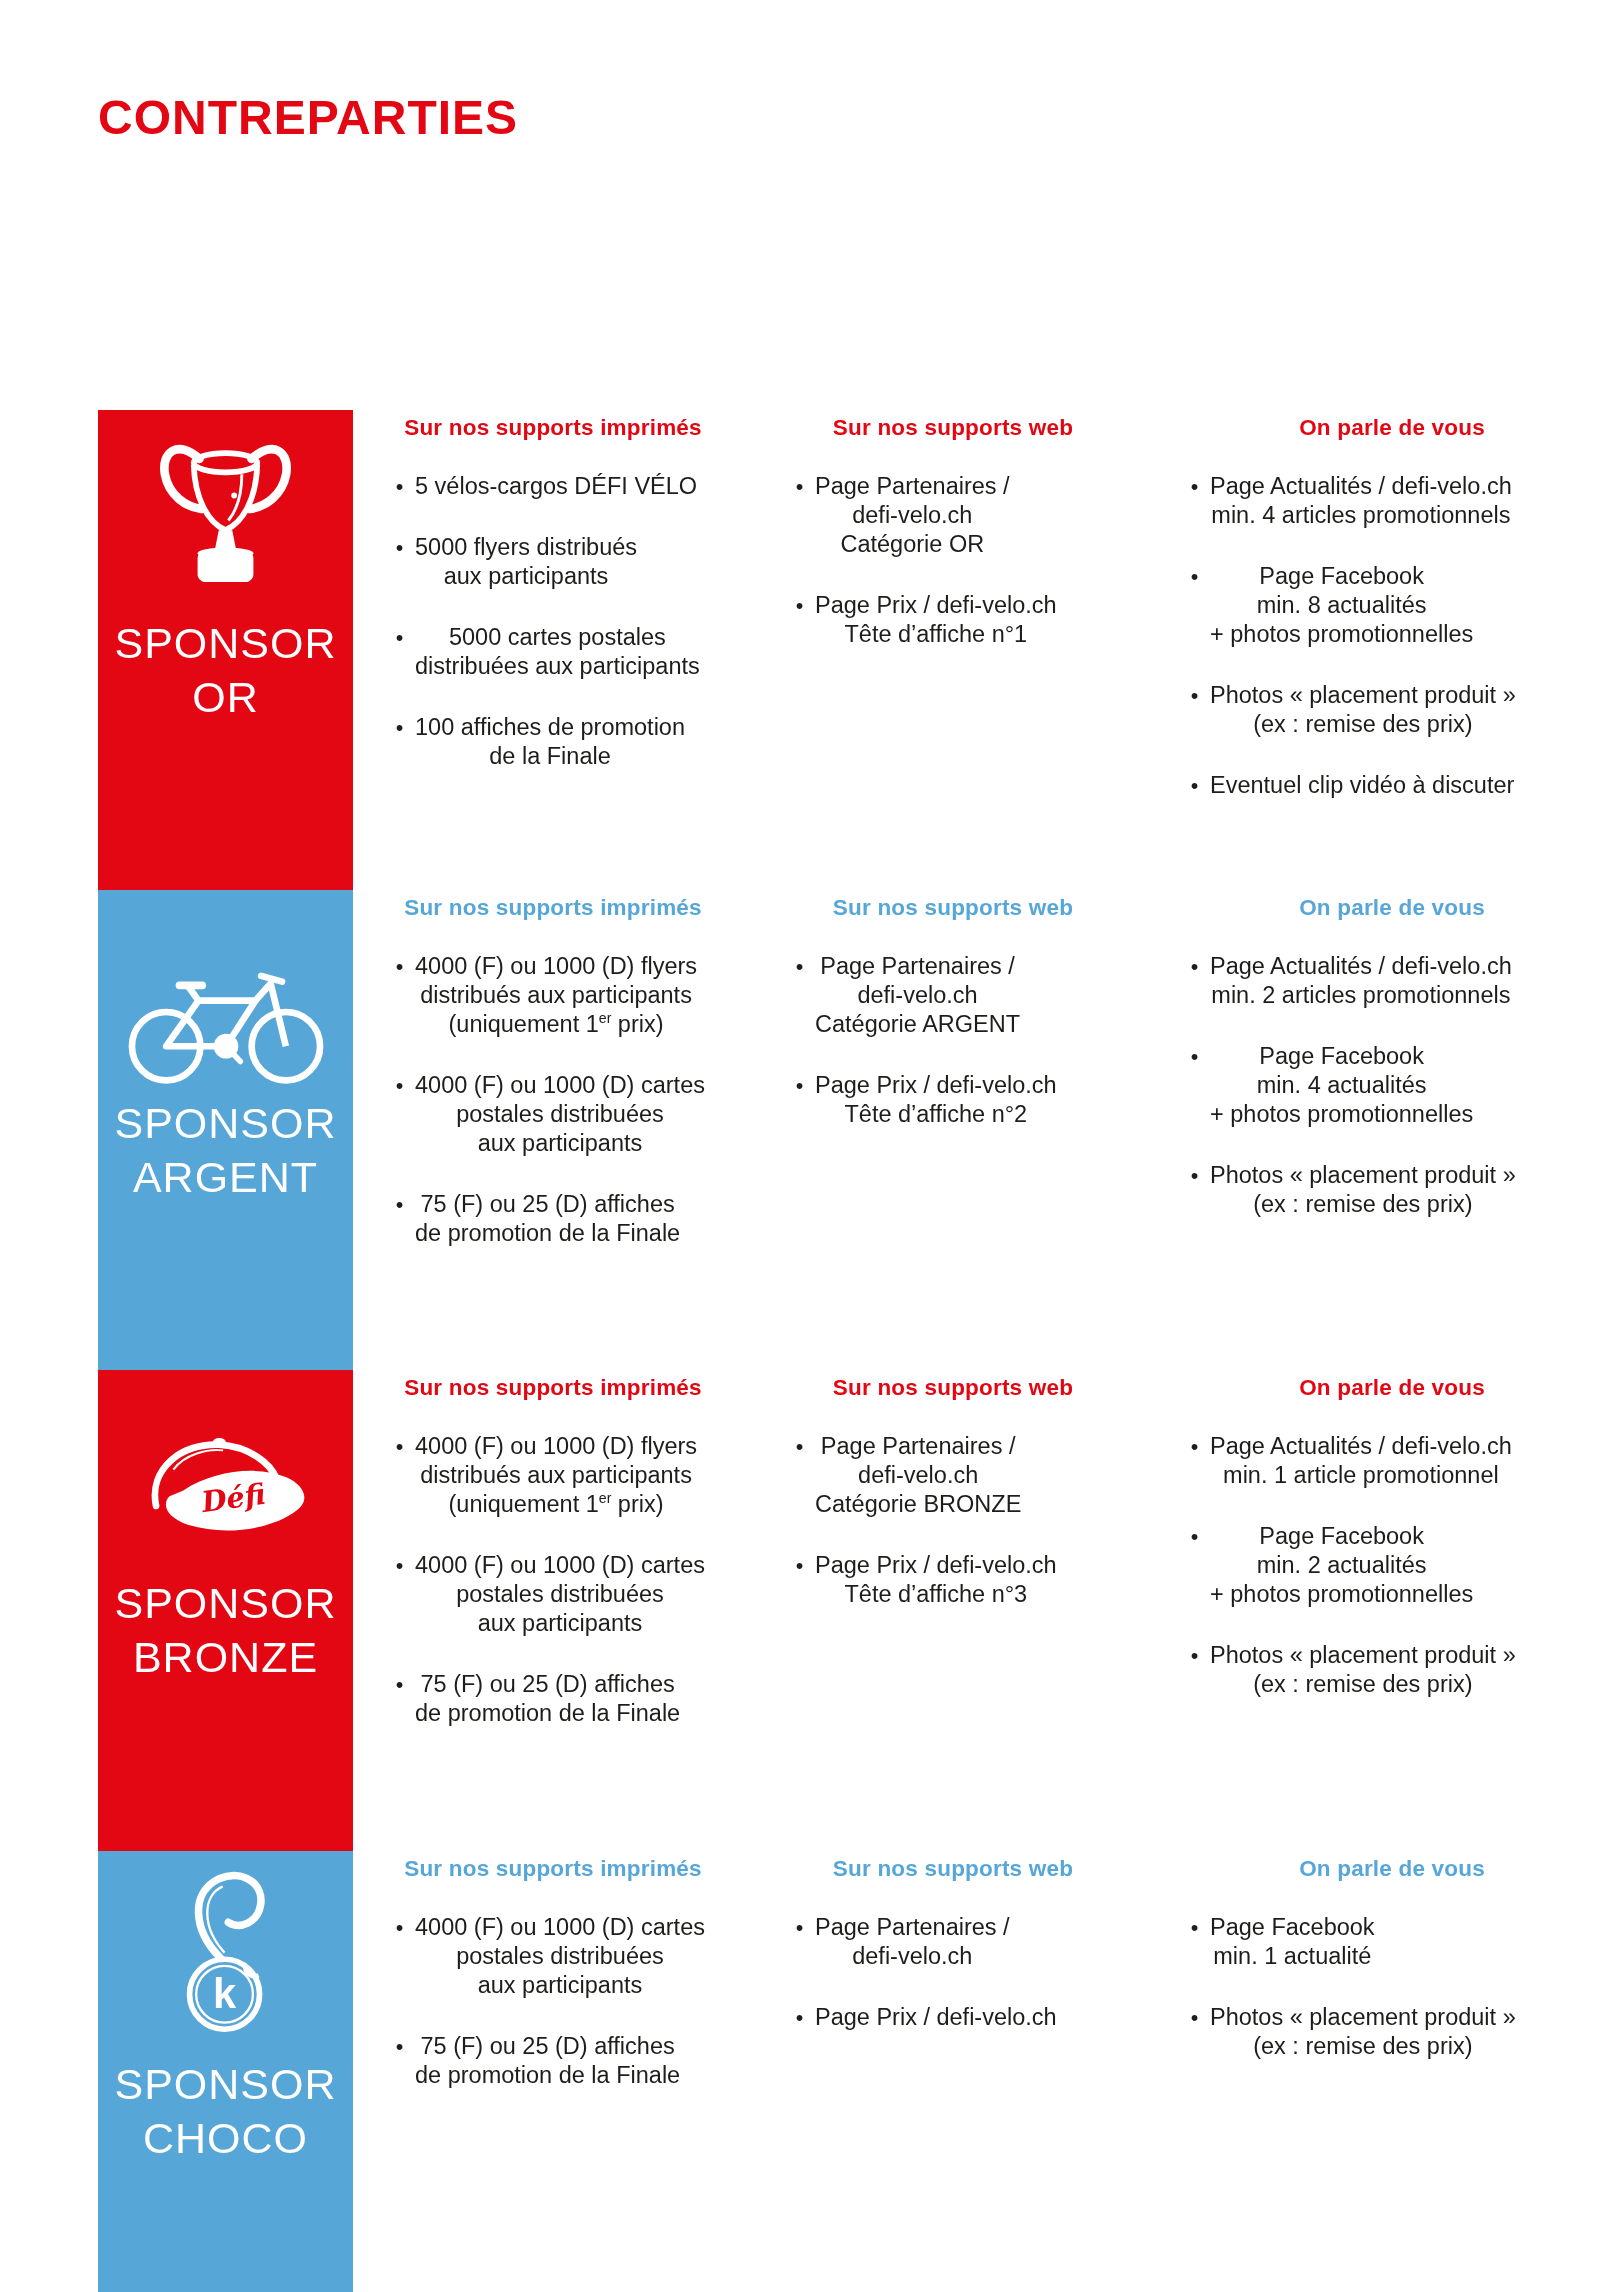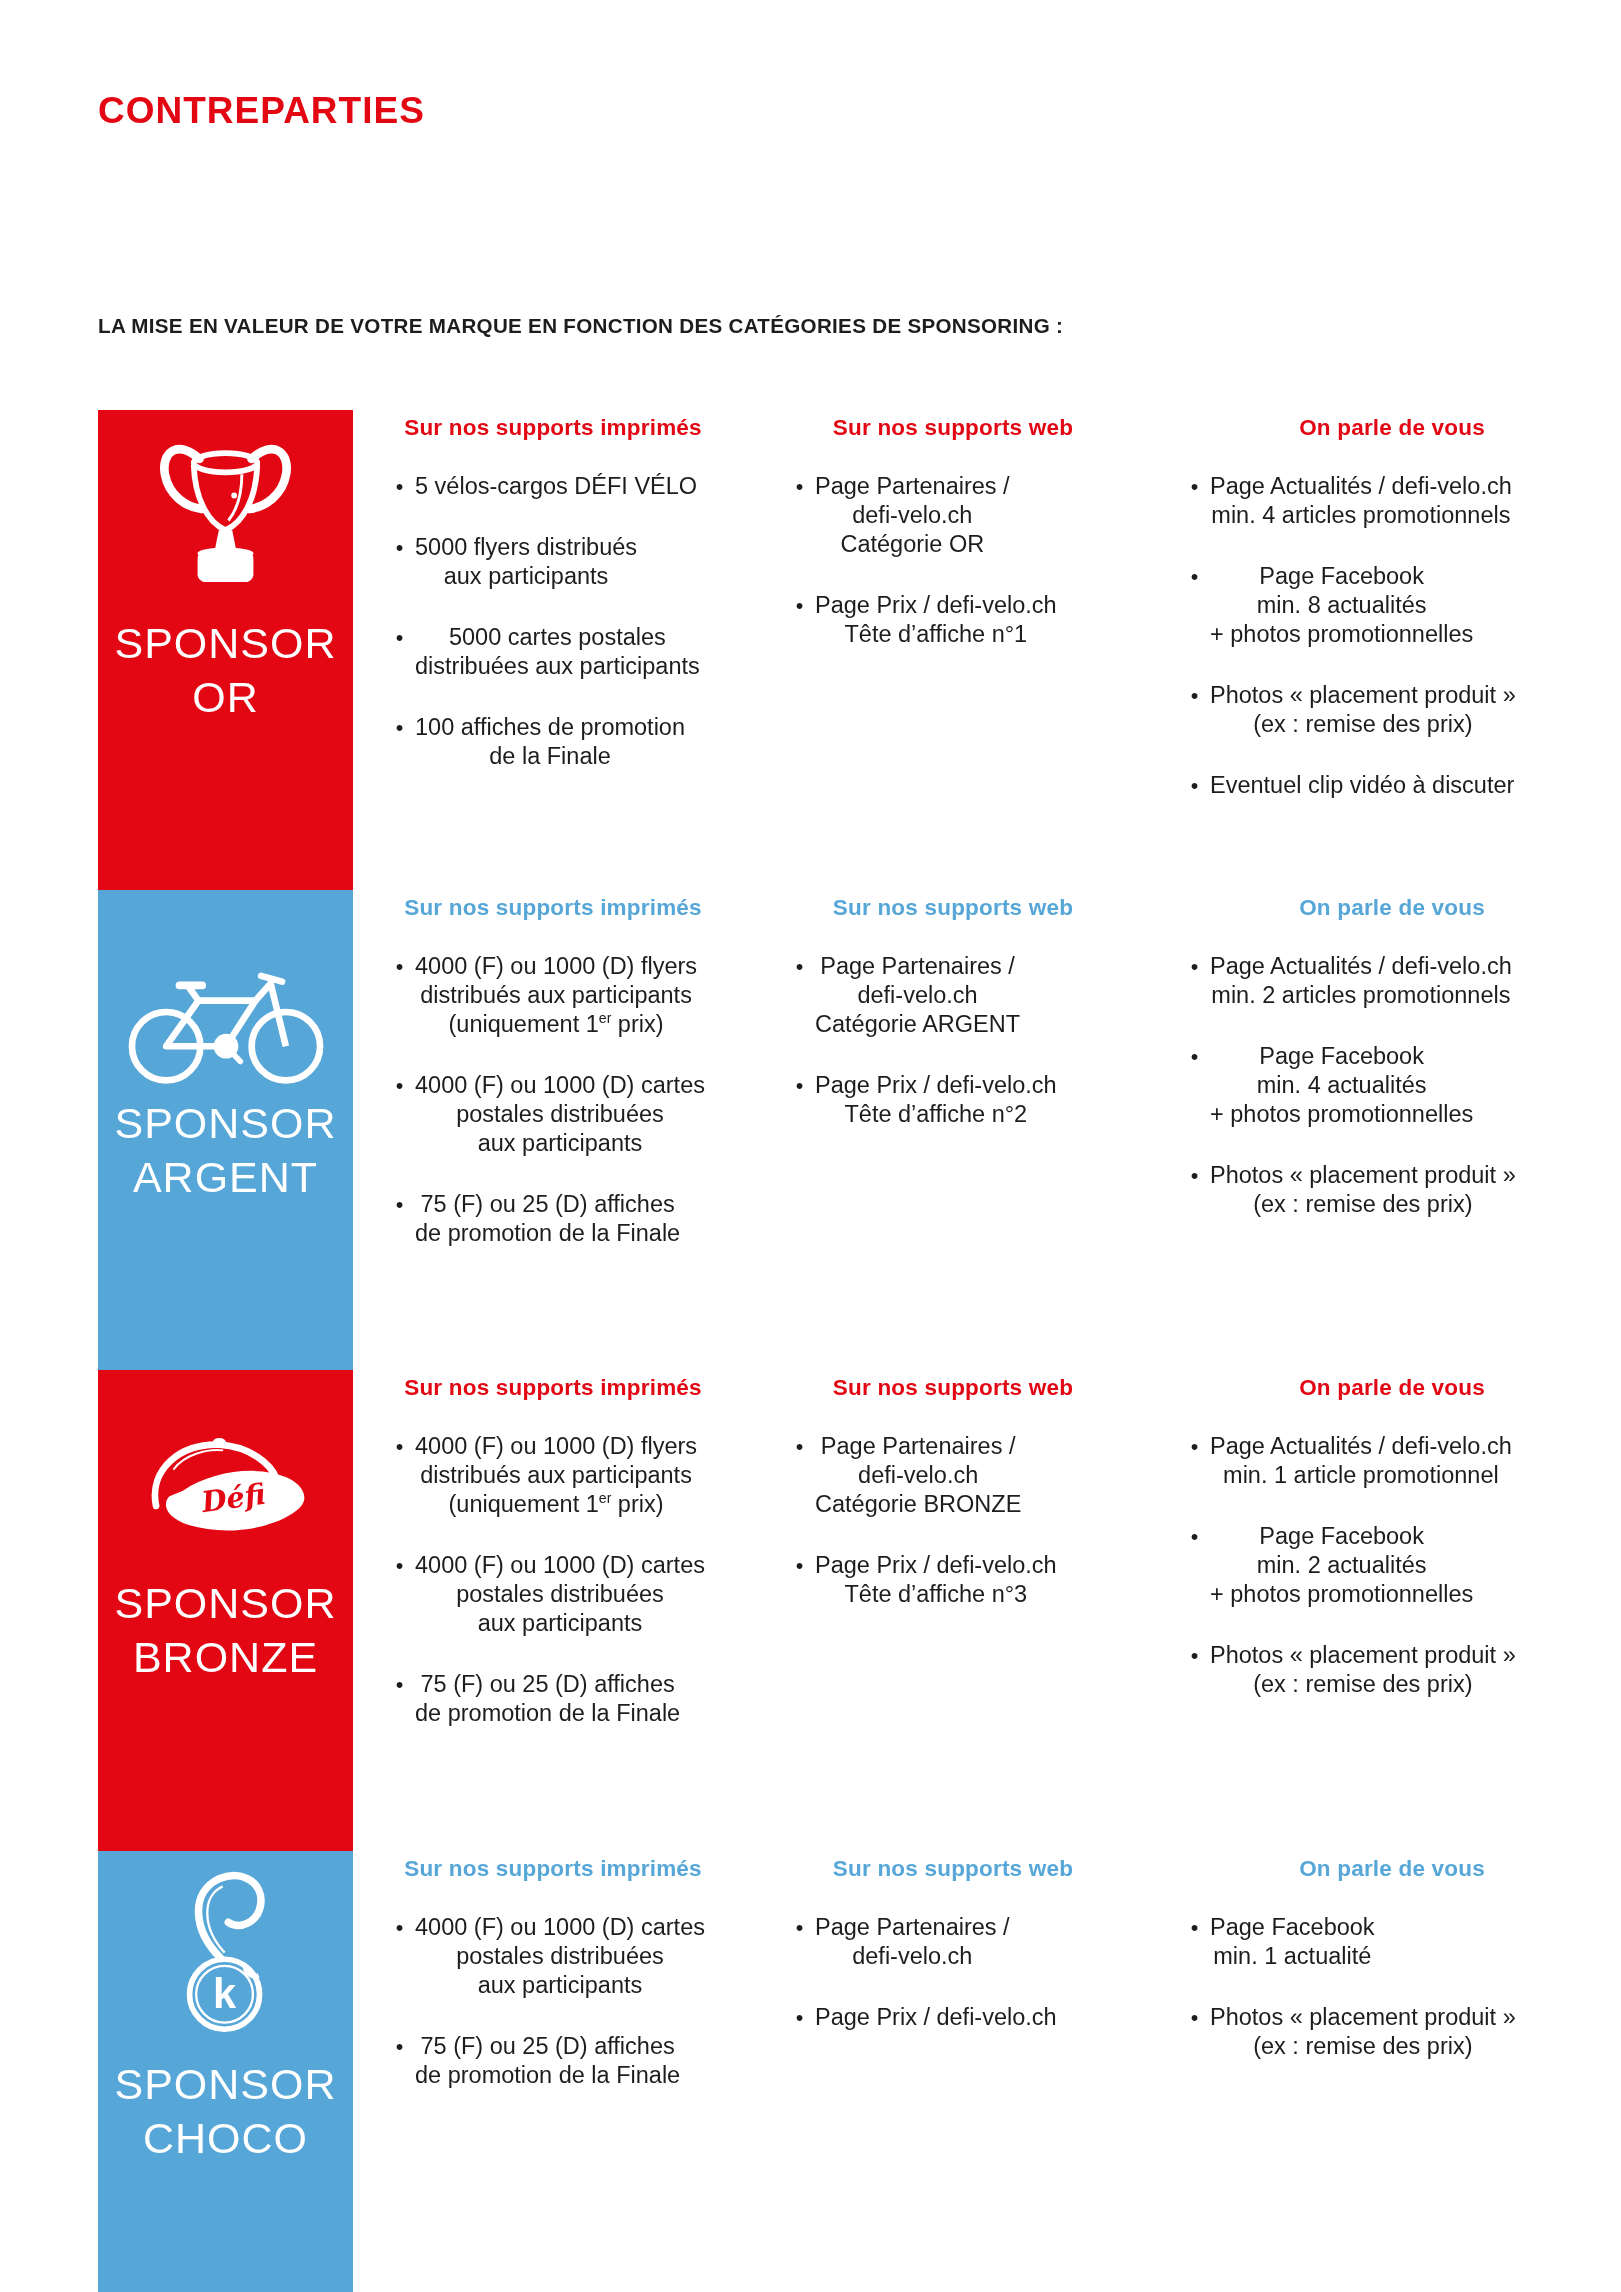--- a/index.html
+++ b/index.html
@@ -2,21 +2,21 @@
 <html><head>
 <meta charset="utf-8">
 <style>
   html,body{margin:0;padding:0;background:#ffffff;}
   .page{
     position:relative;width:1621px;height:2293px;background:#ffffff;
     font-family:"Liberation Sans",sans-serif;overflow:hidden;
   }
   .page-title{
     position:absolute;left:98px;top:90px;
-    font-size:37px;font-weight:bold;letter-spacing:1px;color:#E30613;
+    font-size:48px;font-weight:bold;letter-spacing:1px;color:#E30613;
   }
   .bubble{position:absolute;left:584px;top:55px;width:490px;height:212px;}
   .bubble svg{position:absolute;left:0;top:0;}
   .bubble-text{
     position:absolute;left:86px;top:19.6px;width:392px;height:176px;
     display:flex;flex-direction:column;align-items:center;justify-content:center;
     color:#ffffff;font-size:28px;line-height:37px;letter-spacing:0.5px;text-align:center;
   }
   .intro{
     position:absolute;left:98px;top:314px;width:1431px;
@@ -50,21 +50,20 @@
   .item sup{font-size:60%;line-height:0;}
 </style>
 </head>
 <body>
 
 <div class="page">
 
   <div class="page-title">CONTREPARTIES</div>
 
 
-  <div class="intro">LA MISE EN VALEUR DE VOTRE MARQUE EN FONCTION DES CATÉGORIES DE SPONSORING :</div>
 
   <div>
       <div class="tier-row" style="top: 410px;">
     <div class="tile red">
       <div class="tile-icon trophy-icon">
             <svg width="147" height="178" viewBox="0 0 150 185">
     <path d="M48 28 C26 8 8 20 12 44 C16 66 34 78 50 80" stroke="#fff" stroke-width="9" fill="none" stroke-linecap="round"></path>
     <path d="M102 28 C124 8 142 20 138 44 C134 66 116 78 100 80" stroke="#fff" stroke-width="9" fill="none" stroke-linecap="round"></path>
     <ellipse cx="75" cy="32" rx="33" ry="10" stroke="#fff" stroke-width="6" fill="none"></ellipse>
     <path d="M42 34 C43 68 56 94 75 102 C94 94 107 68 108 34" stroke="#fff" stroke-width="6" fill="none"></path>

